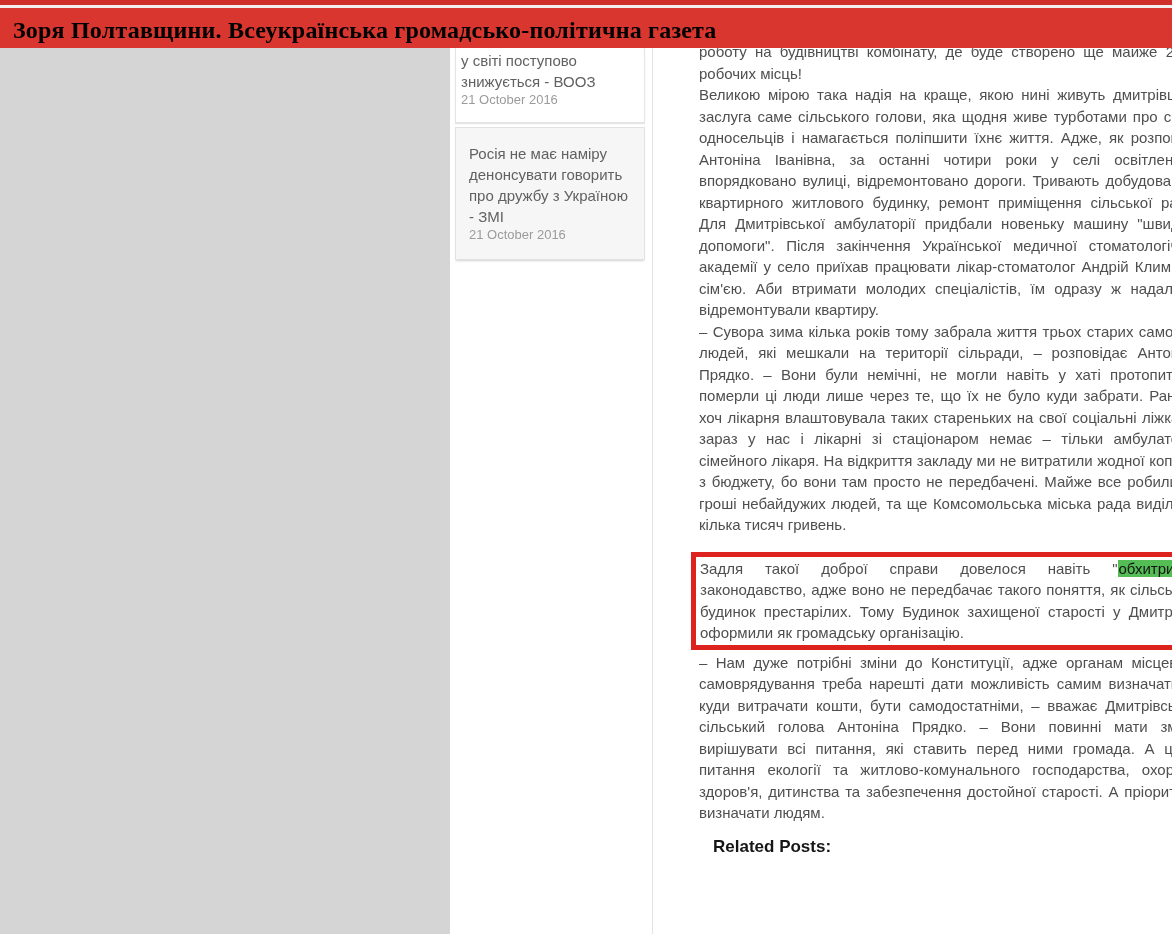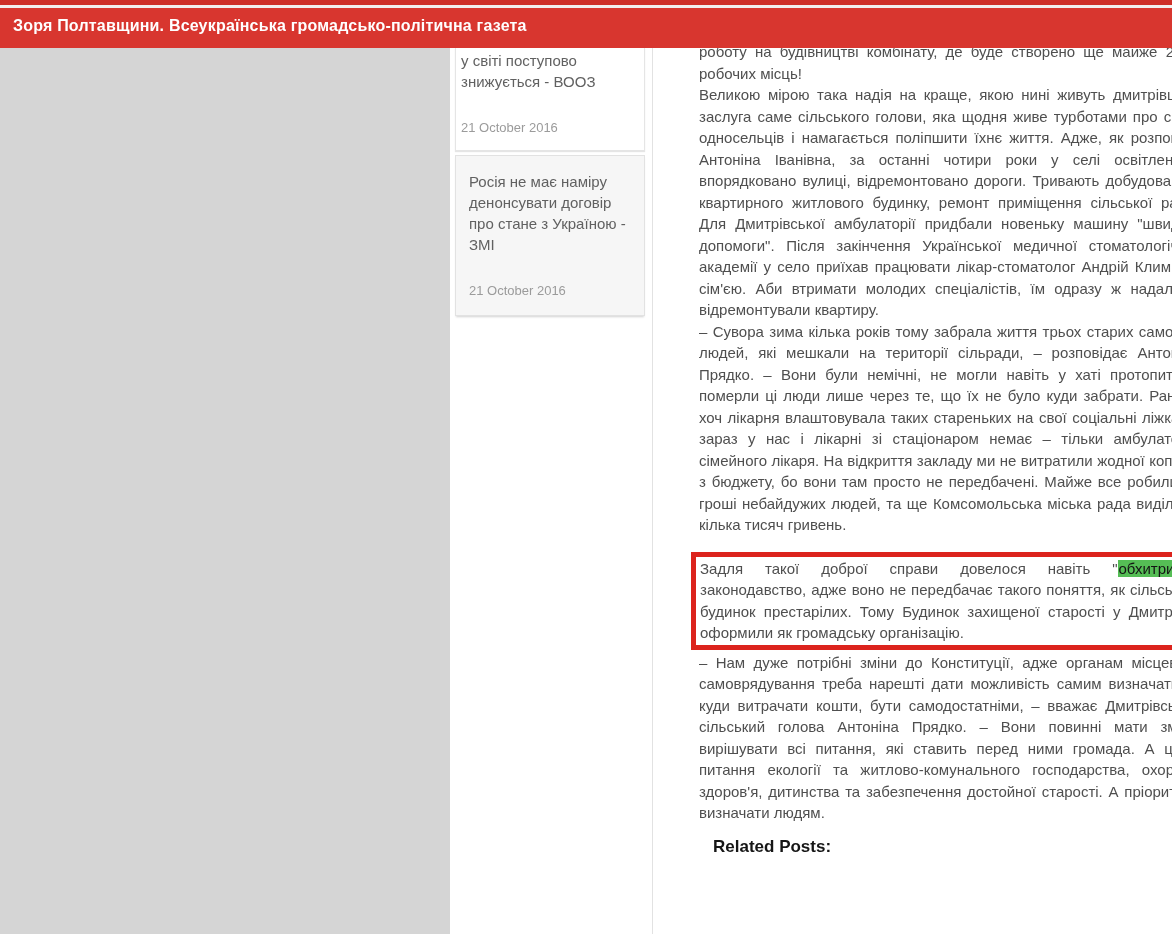--- a/index.html
+++ b/index.html
@@ -8,34 +8,34 @@
     position: relative;
     overflow: hidden;
     background: #ffffff;
     font-family: "Liberation Sans", sans-serif;
   }
 
   
   .top-strip   { position:absolute; top:0; left:0; width:1172px; height:5px; background:#ce2f28; z-index:6; }
   .top-gap     { position:absolute; top:5px; left:0; width:1172px; height:3px; background:#f2efee; z-index:6; }
   .header-bar  { position:absolute; top:8px; left:0; width:1172px; height:40px; background:#d8362f; z-index:6; }
-  .header-title{ color:#ffffff; font-size:16px; font-weight:bold; padding:9px 0 0 13px; letter-spacing:0.2px; cursor:pointer; }
+  .header-title{ color:#000000; font-size:24px; font-weight:bold; padding:9px 0 0 13px; letter-spacing:0.2px; cursor:pointer;font-family:Liberation Serif, serif; }
 
   
   .gray-panel  { position:absolute; left:0; top:48px; width:450px; height:886px; background:#d5d5d5; }
 
   
   .news-col    { position:absolute; left:455px; top:48px; width:190px; }
   .news-card   { cursor:pointer; }
   .news-card1  { background:#ffffff; border:1px solid #e5e5e5; border-top:none; padding:2px 13px 15px 5px;
                  box-shadow:0 1px 1px rgba(0,0,0,0.10); }
   .news-card2  { margin-top:4px; background:#f6f6f6; border:1px solid #e2e2e2; padding:15px 13px 17px 13px;
                  box-shadow:0 2px 2px -1px rgba(0,0,0,0.18); }
   .news-headline { font-size:15px; line-height:21px; color:#616161; }
-  .news-date     { margin-top:28px; font-size:13px; color:#9b9b9b; }
+  .news-date     { margin-top:0; font-size:13px; color:#9b9b9b; }
 
   
   .main-col { position:absolute; left:652px; top:48px; width:520px; height:886px;
               border-left:1px solid #e2e2e2; background:#ffffff; overflow:hidden;padding-left:36px; }
   .article  { margin:-7px 9px 0 10px; width:500px; font-size:15px; line-height:21.5px;
               color:#4f4f4f; text-align:justify; }
   .article p { margin:0; }
 
   .red-box { border:5px solid #dc231d; margin:16px -6px 2px -8px; padding:1px 4px; }
   .hl      { background:#55bd55; color:#141414; padding:0 1px; }
@@ -54,21 +54,21 @@
 </div>
 
 <div class="gray-panel"></div>
 
 <div class="news-col">
   <div class="news-card news-card1">
     <div class="news-headline">у світі поступово знижується - ВООЗ</div>
     <div class="news-date">21 October 2016</div>
   </div>
   <div class="news-card news-card2">
-    <div class="news-headline">Росія не має наміру денонсувати договір про стане з Україною - ЗМІ</div>
+    <div class="news-headline">Росія не має наміру денонсувати говорить про дружбу з Україною - ЗМІ</div>
     <div class="news-date">21 October 2016</div>
   </div>
 </div>
 
 <div class="main-col">
   <div class="article">
     <p>роботу на будівництві комбінату, де буде створено ще майже 2000 робочих місць!</p>
     <p>Великою мірою така надія на краще, якою нині живуть дмитрівці, – заслуга саме сільського голови, яка щодня живе турботами про своїх односельців і намагається поліпшити їхнє життя. Адже, як розповіла Антоніна Іванівна, за останні чотири роки у селі освітлено і впорядковано вулиці, відремонтовано дороги. Тривають добудова 18-квартирного житлового будинку, ремонт приміщення сільської ради. Для Дмитрівської амбулаторії придбали новеньку машину "швидкої допомоги". Після закінчення Української медичної стоматологічної академії у село приїхав працювати лікар-стоматолог Андрій Климко з сім'єю. Аби втримати молодих спеціалістів, їм одразу ж надали й відремонтували квартиру.</p>
     <p>– Сувора зима кілька років тому забрала життя трьох старих самотніх людей, які мешкали на території сільради, – розповідає Антоніна Прядко. – Вони були немічні, не могли навіть у хаті протопити. І померли ці люди лише через те, що їх не було куди забрати. Раніше хоч лікарня влаштовувала таких стареньких на свої соціальні ліжка. А зараз у нас і лікарні зі стаціонаром немає – тільки амбулаторія сімейного лікаря. На відкриття закладу ми не витратили жодної копійки з бюджету, бо вони там просто не передбачені. Майже все робили за гроші небайдужих людей, та ще Комсомольська міська рада виділила кілька тисяч гривень.</p>
     <div class="red-box">

